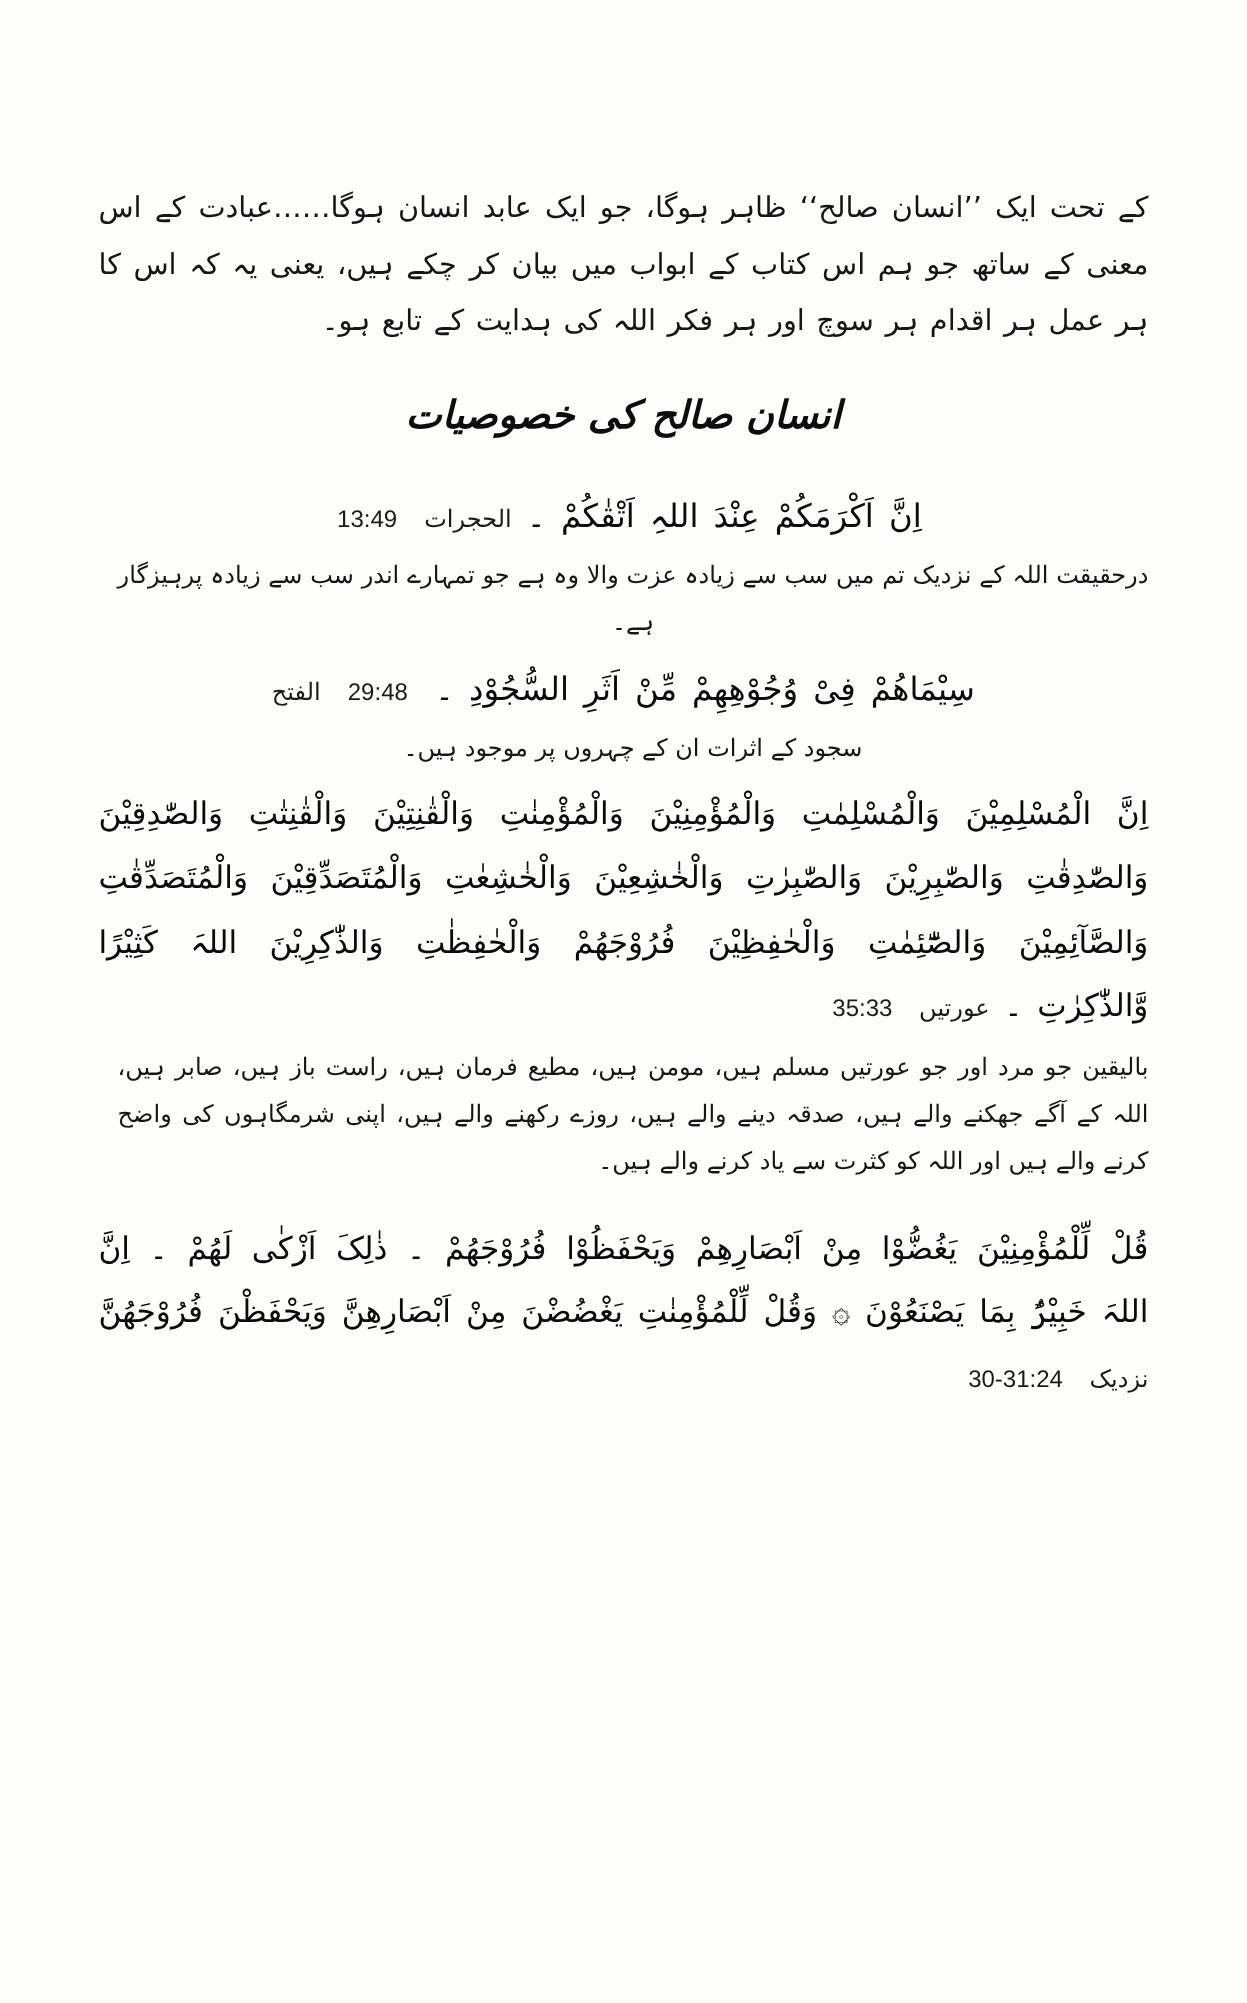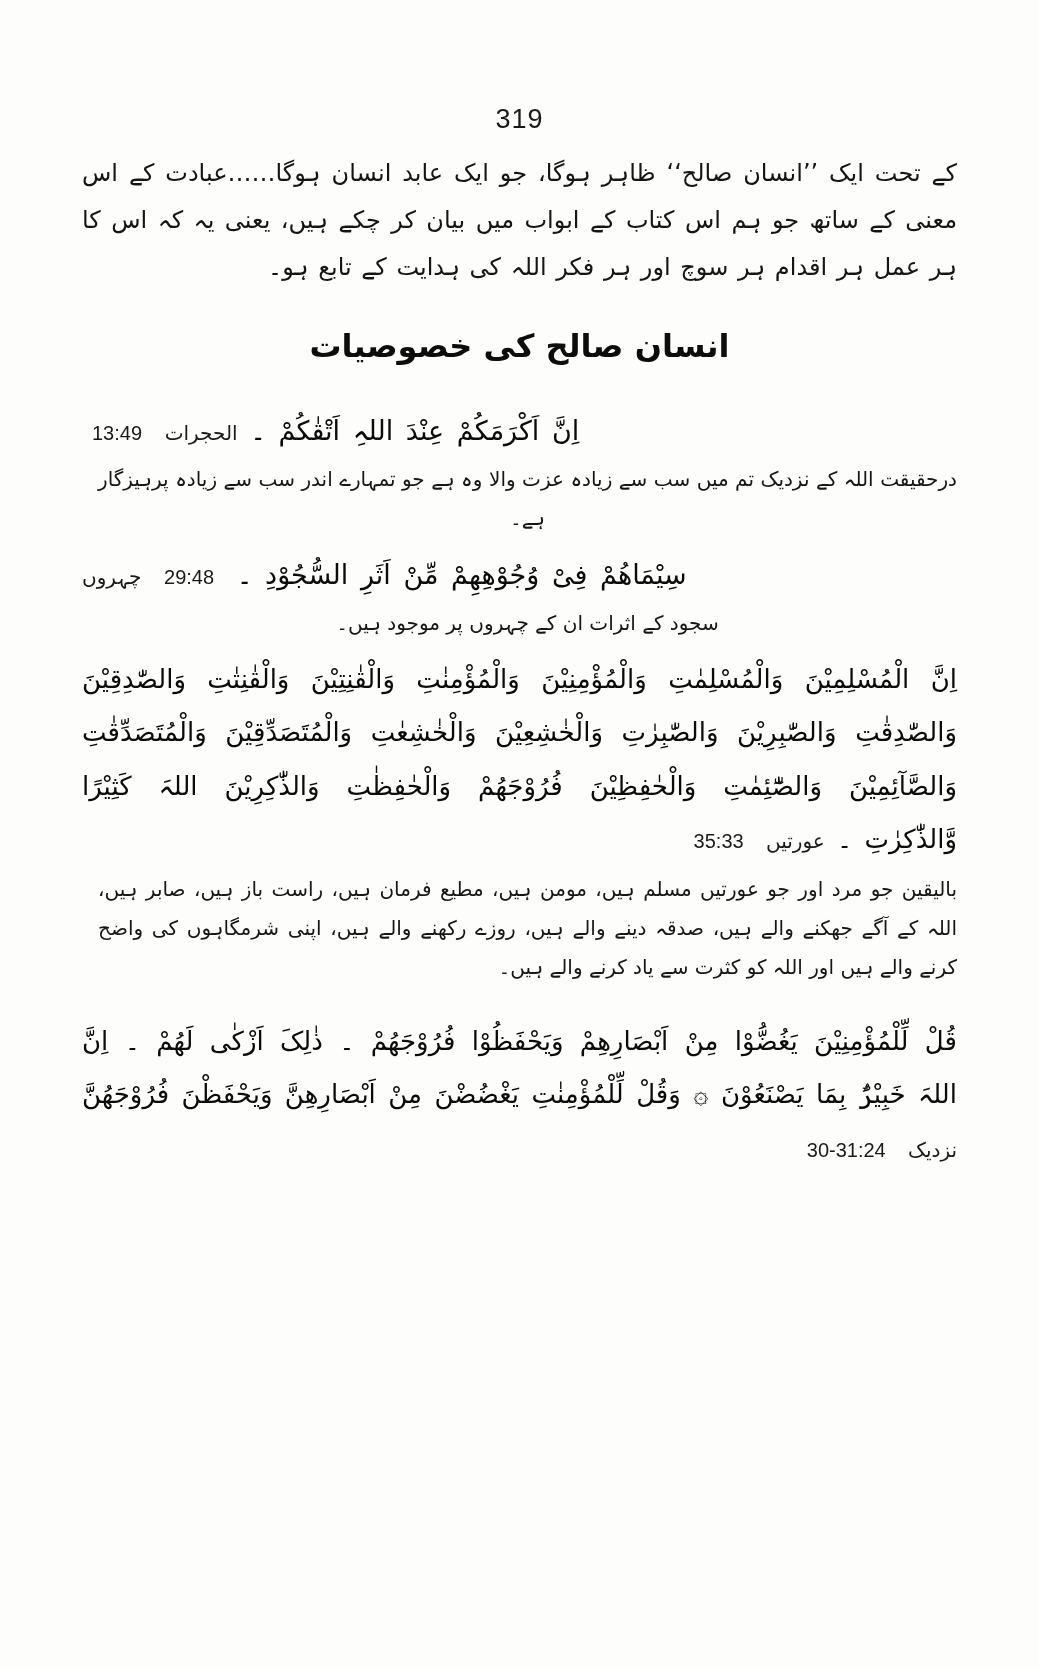--- a/index.html
+++ b/index.html
@@ -52,28 +52,29 @@
   }
   .heading {
     font-family: "DejaVu Sans", sans-serif;
     font-size: 32px;
     line-height: 1.8;
     color: #0d0d0d;
     direction: rtl;
     text-align: center;
     margin: 14px 0 10px 0;
     font-weight: 600;
+    font-style: italic;
   }
   .arabic {
     font-family: "DejaVu Sans", serif;
     font-size: 27px;
     line-height: 2.0;
     color: #0b0b0b;
     direction: rtl;
-    text-align: left;
+    text-align: center;
     margin: 10px 0 4px 0;
     word-spacing: 4px;
   }
   .arabic.block {
     text-align: justify;
     text-align-last: right;
     font-size: 26px;
     line-height: 2.05;
   }
   .ref {
@@ -104,21 +105,20 @@
     text-align-last: center;
   }
   .tight { margin-bottom: 2px; }
   .spacer-sm { height: 8px; }
 </style>
 </head>
 <body>
 
 <div class="page">
 
-  <div class="page-number">319</div>
 
   <div class="content">
 
     <p class="urdu">کے تحت ایک ’’انسان صالح‘‘ ظاہر ہوگا، جو ایک عابد انسان ہوگا……عبادت کے اس معنی کے ساتھ جو ہم اس کتاب کے ابواب میں بیان کر چکے ہیں، یعنی یہ کہ اس کا ہر عمل ہر اقدام ہر سوچ اور ہر فکر اللہ کی ہدایت کے تابع ہو۔</p>
 
     <div class="spacer-sm"></div>
 
     <h2 class="heading">انسان صالح کی خصوصیات</h2>
 
 
@@ -128,21 +128,21 @@
       <span>اِنَّ اَکْرَمَکُمْ عِنْدَ اللہِ اَتْقٰکُمْ ۔</span>
       <span class="ref-name">الحجرات</span>
       <span class="ref">13:49</span>
     </div>
 
     <p class="translation center-end">درحقیقت اللہ کے نزدیک تم میں سب سے زیادہ عزت والا وہ ہے جو تمہارے اندر سب سے زیادہ پرہیزگار ہے۔</p>
 
     <div class="arabic tight">
       <span>سِیْمَاھُمْ فِیْ وُجُوْھِھِمْ مِّنْ اَثَرِ السُّجُوْدِ ۔</span>
       <span class="ref">29:48</span>
-      <span class="ref-name">چہروں</span>
+      <span class="ref-name">الفتح</span>
     </div>
 
     <p class="translation center-end">سجود کے اثرات ان کے چہروں پر موجود ہیں۔</p>
 
     <div class="arabic block">
       <span>اِنَّ الْمُسْلِمِیْنَ وَالْمُسْلِمٰتِ وَالْمُؤْمِنِیْنَ وَالْمُؤْمِنٰتِ وَالْقٰنِتِیْنَ وَالْقٰنِتٰتِ وَالصّٰدِقِیْنَ وَالصّٰدِقٰتِ وَالصّٰبِرِیْنَ وَالصّٰبِرٰتِ وَالْخٰشِعِیْنَ وَالْخٰشِعٰتِ وَالْمُتَصَدِّقِیْنَ وَالْمُتَصَدِّقٰتِ وَالصَّآئِمِیْنَ وَالصّٰٓئِمٰتِ وَالْحٰفِظِیْنَ فُرُوْجَھُمْ وَالْحٰفِظٰتِ وَالذّٰکِرِیْنَ اللہَ کَثِیْرًا وَّالذّٰکِرٰتِ ۔</span>
       <span class="ref-name">عورتیں</span>
       <span class="ref">35:33</span>
     </div>
 

